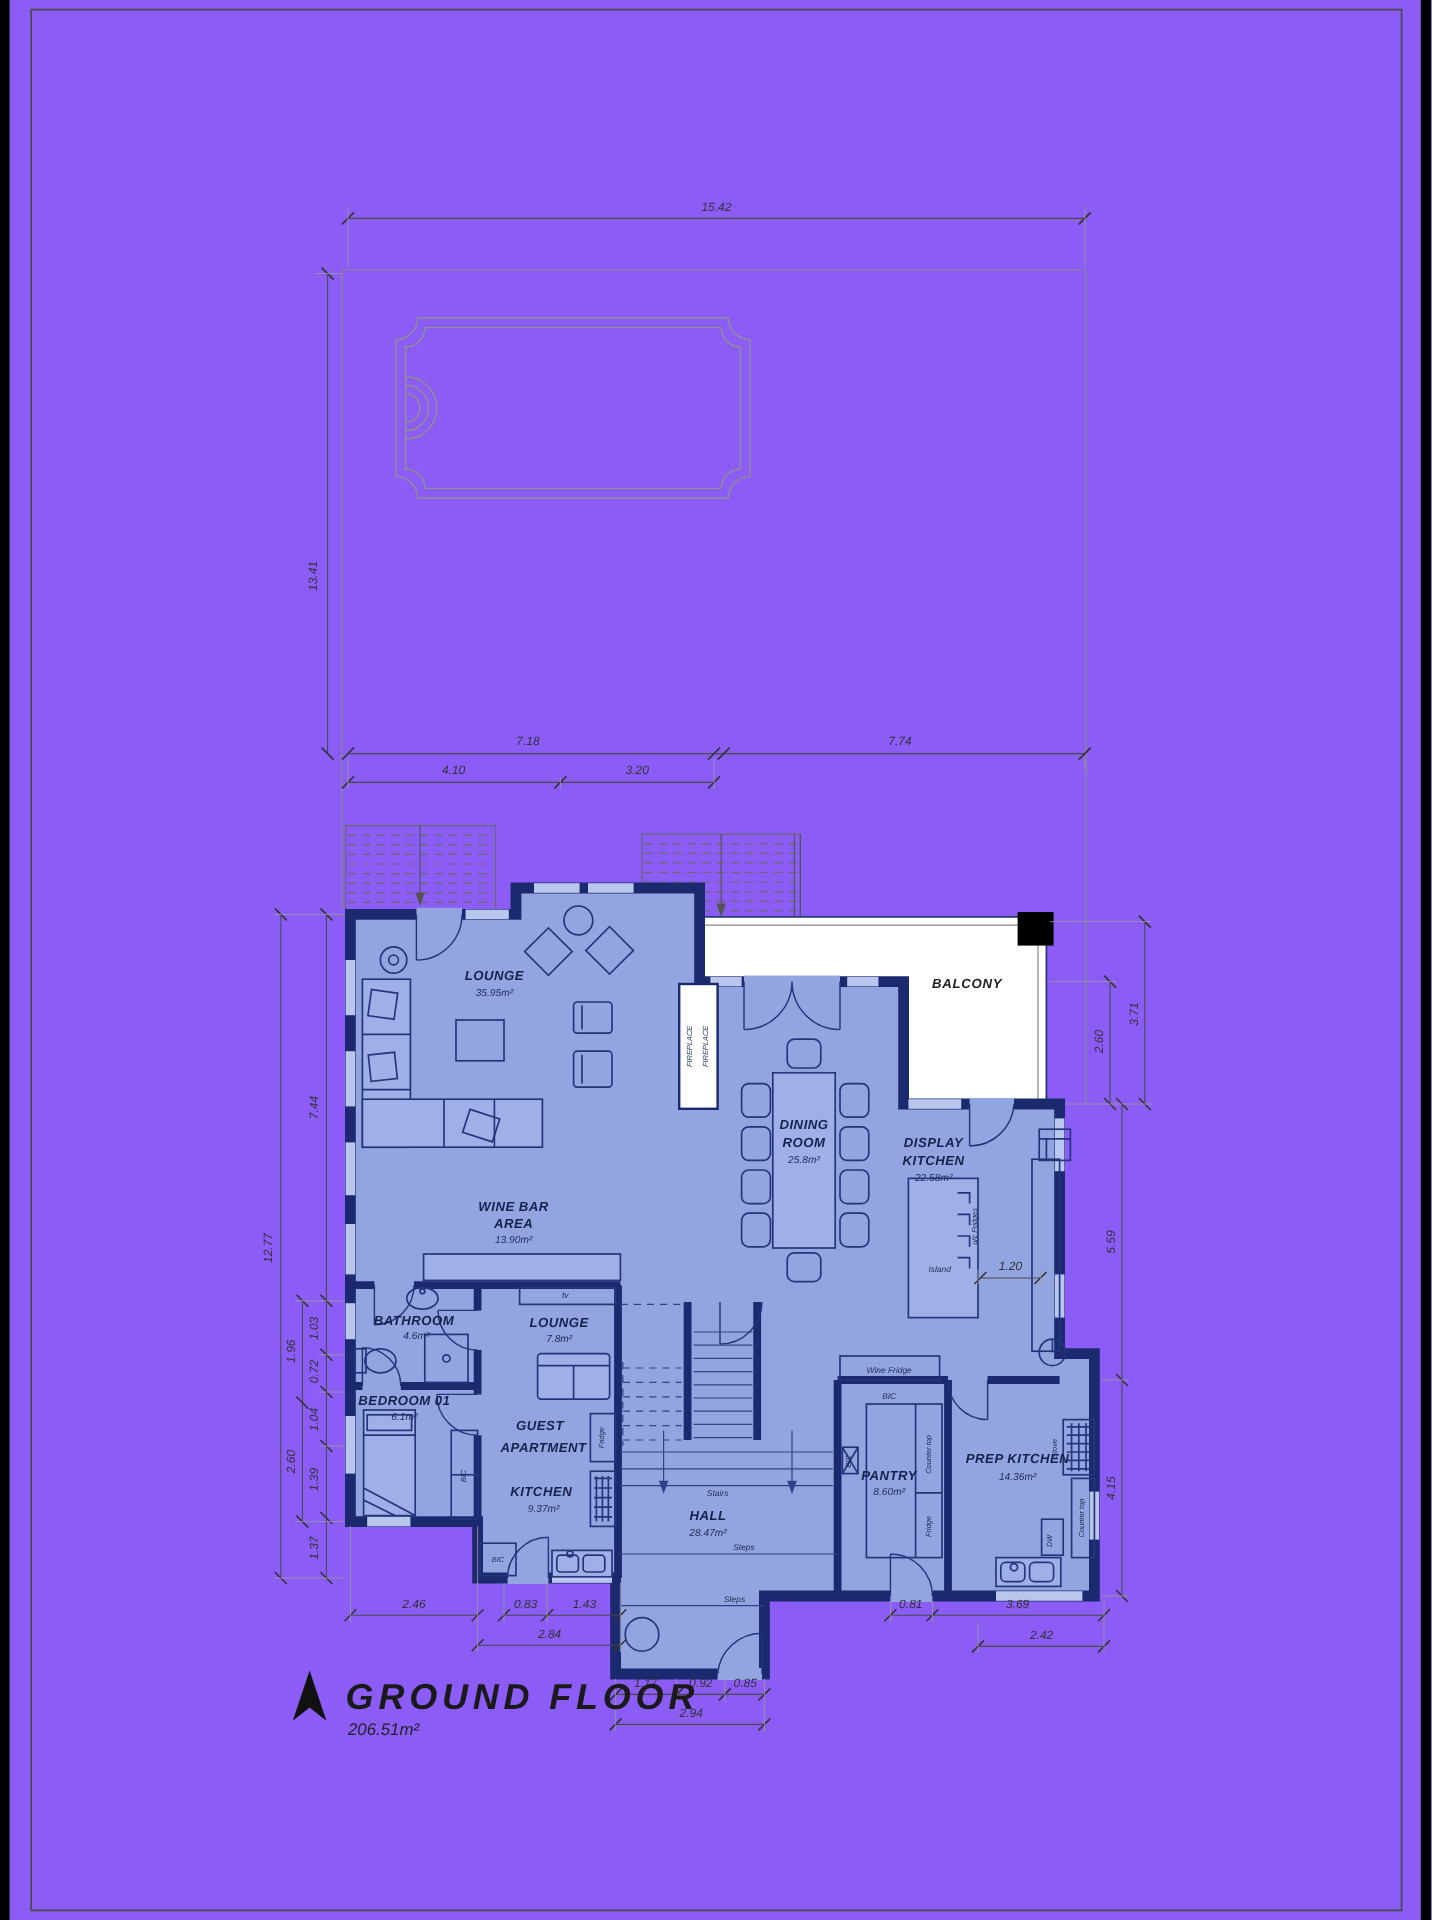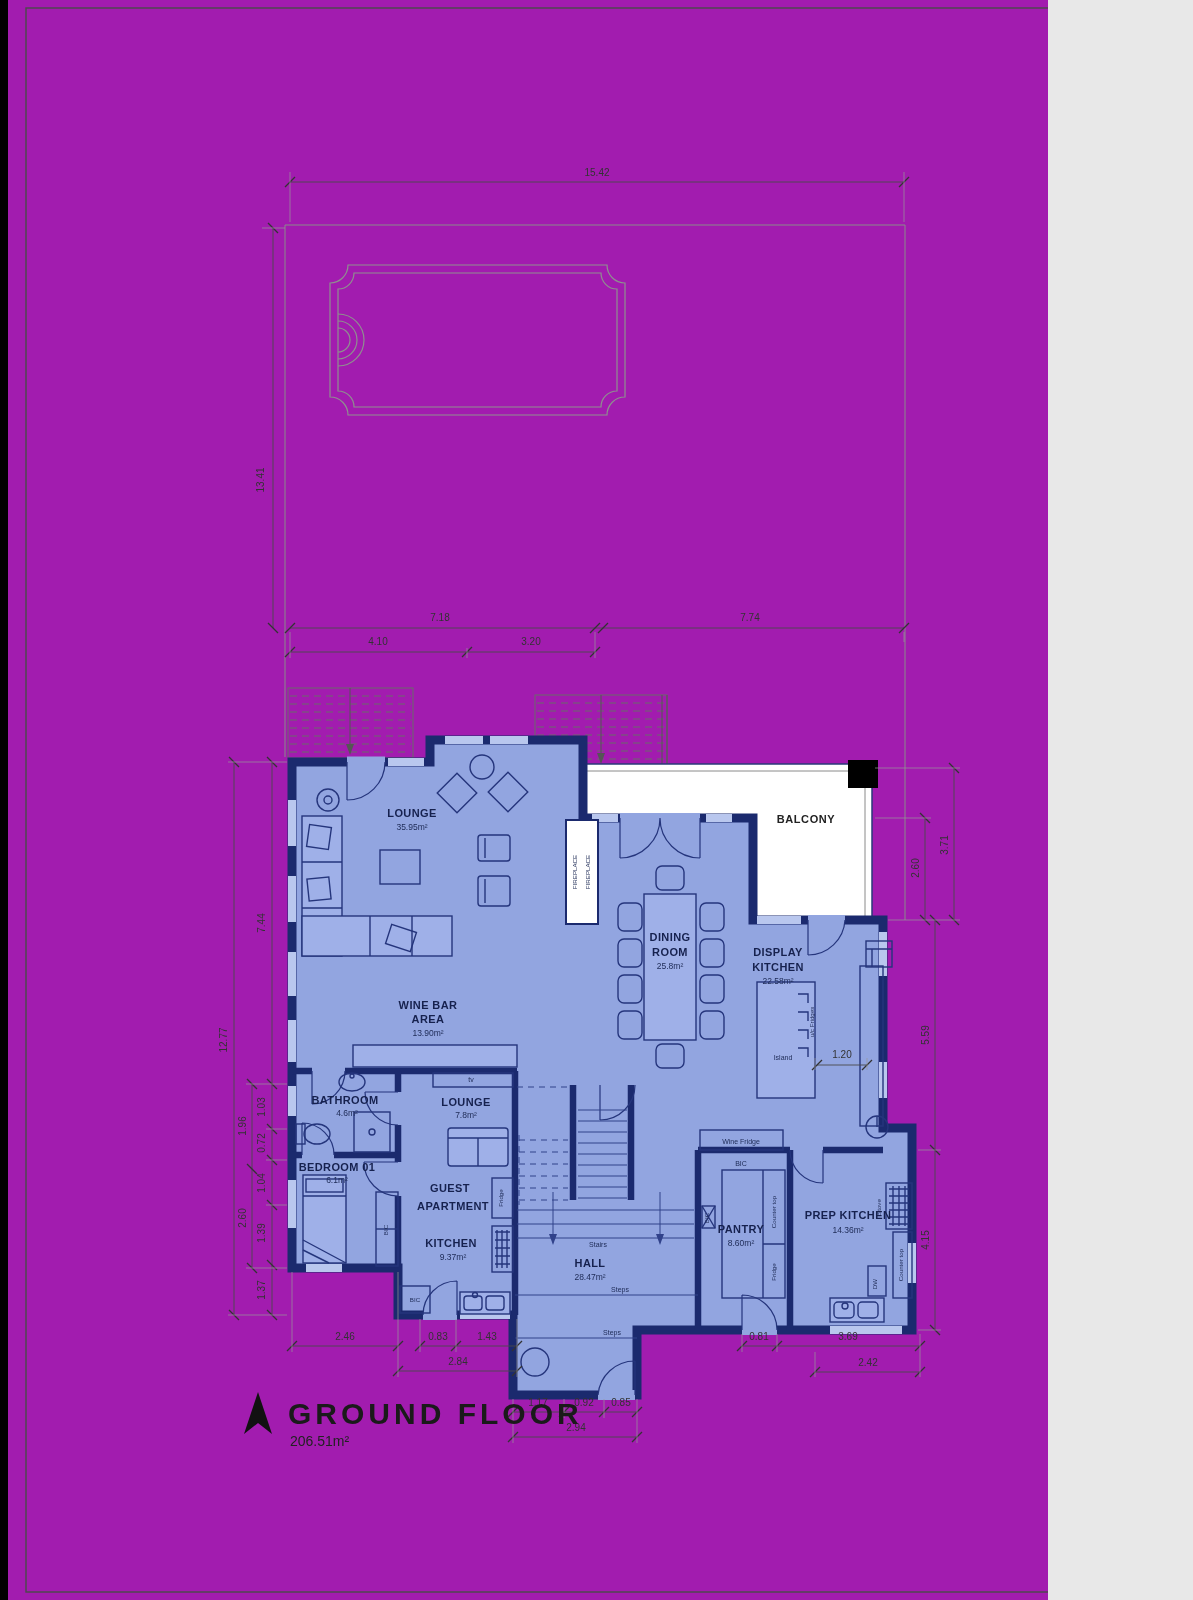--- a/index.html
+++ b/index.html
@@ -1,17 +1,17 @@
 <!DOCTYPE html>
 <html><head>
 <meta charset="utf-8">
 <style>
   html,body{margin:0;padding:0;background:#e8e8e8;}
-  #page{position:relative;width:1048px;height:1600px;background:#a21caf;overflow:hidden;
-        font-family:"Liberation Sans",sans-serif;}
+  #page{position:relative;width:1193px;height:1600px;background:#8b5cf6;overflow:hidden;
+        font-family:"Liberation Sans",sans-serif;font-style:italic;}
   svg{position:absolute;left:0;top:0;}
   
   .siteln{stroke:#8a8a8a;stroke-width:1;fill:none;}
   .pool{stroke:#8f8f8f;stroke-width:1.2;fill:none;}
   .stairbox{stroke:#6a6a6a;stroke-width:1;fill:none;}
   .stairdash{stroke:#6a6a6a;stroke-width:1;stroke-dasharray:7 5;fill:none;}
   .stairmid{stroke:#555;stroke-width:1;fill:none;}
   .wall{stroke:#1b2a6e;fill:none;}
   .win{fill:#b9c7ee;stroke:none;}
   .thin{stroke:#25357c;stroke-width:1.4;fill:none;}

